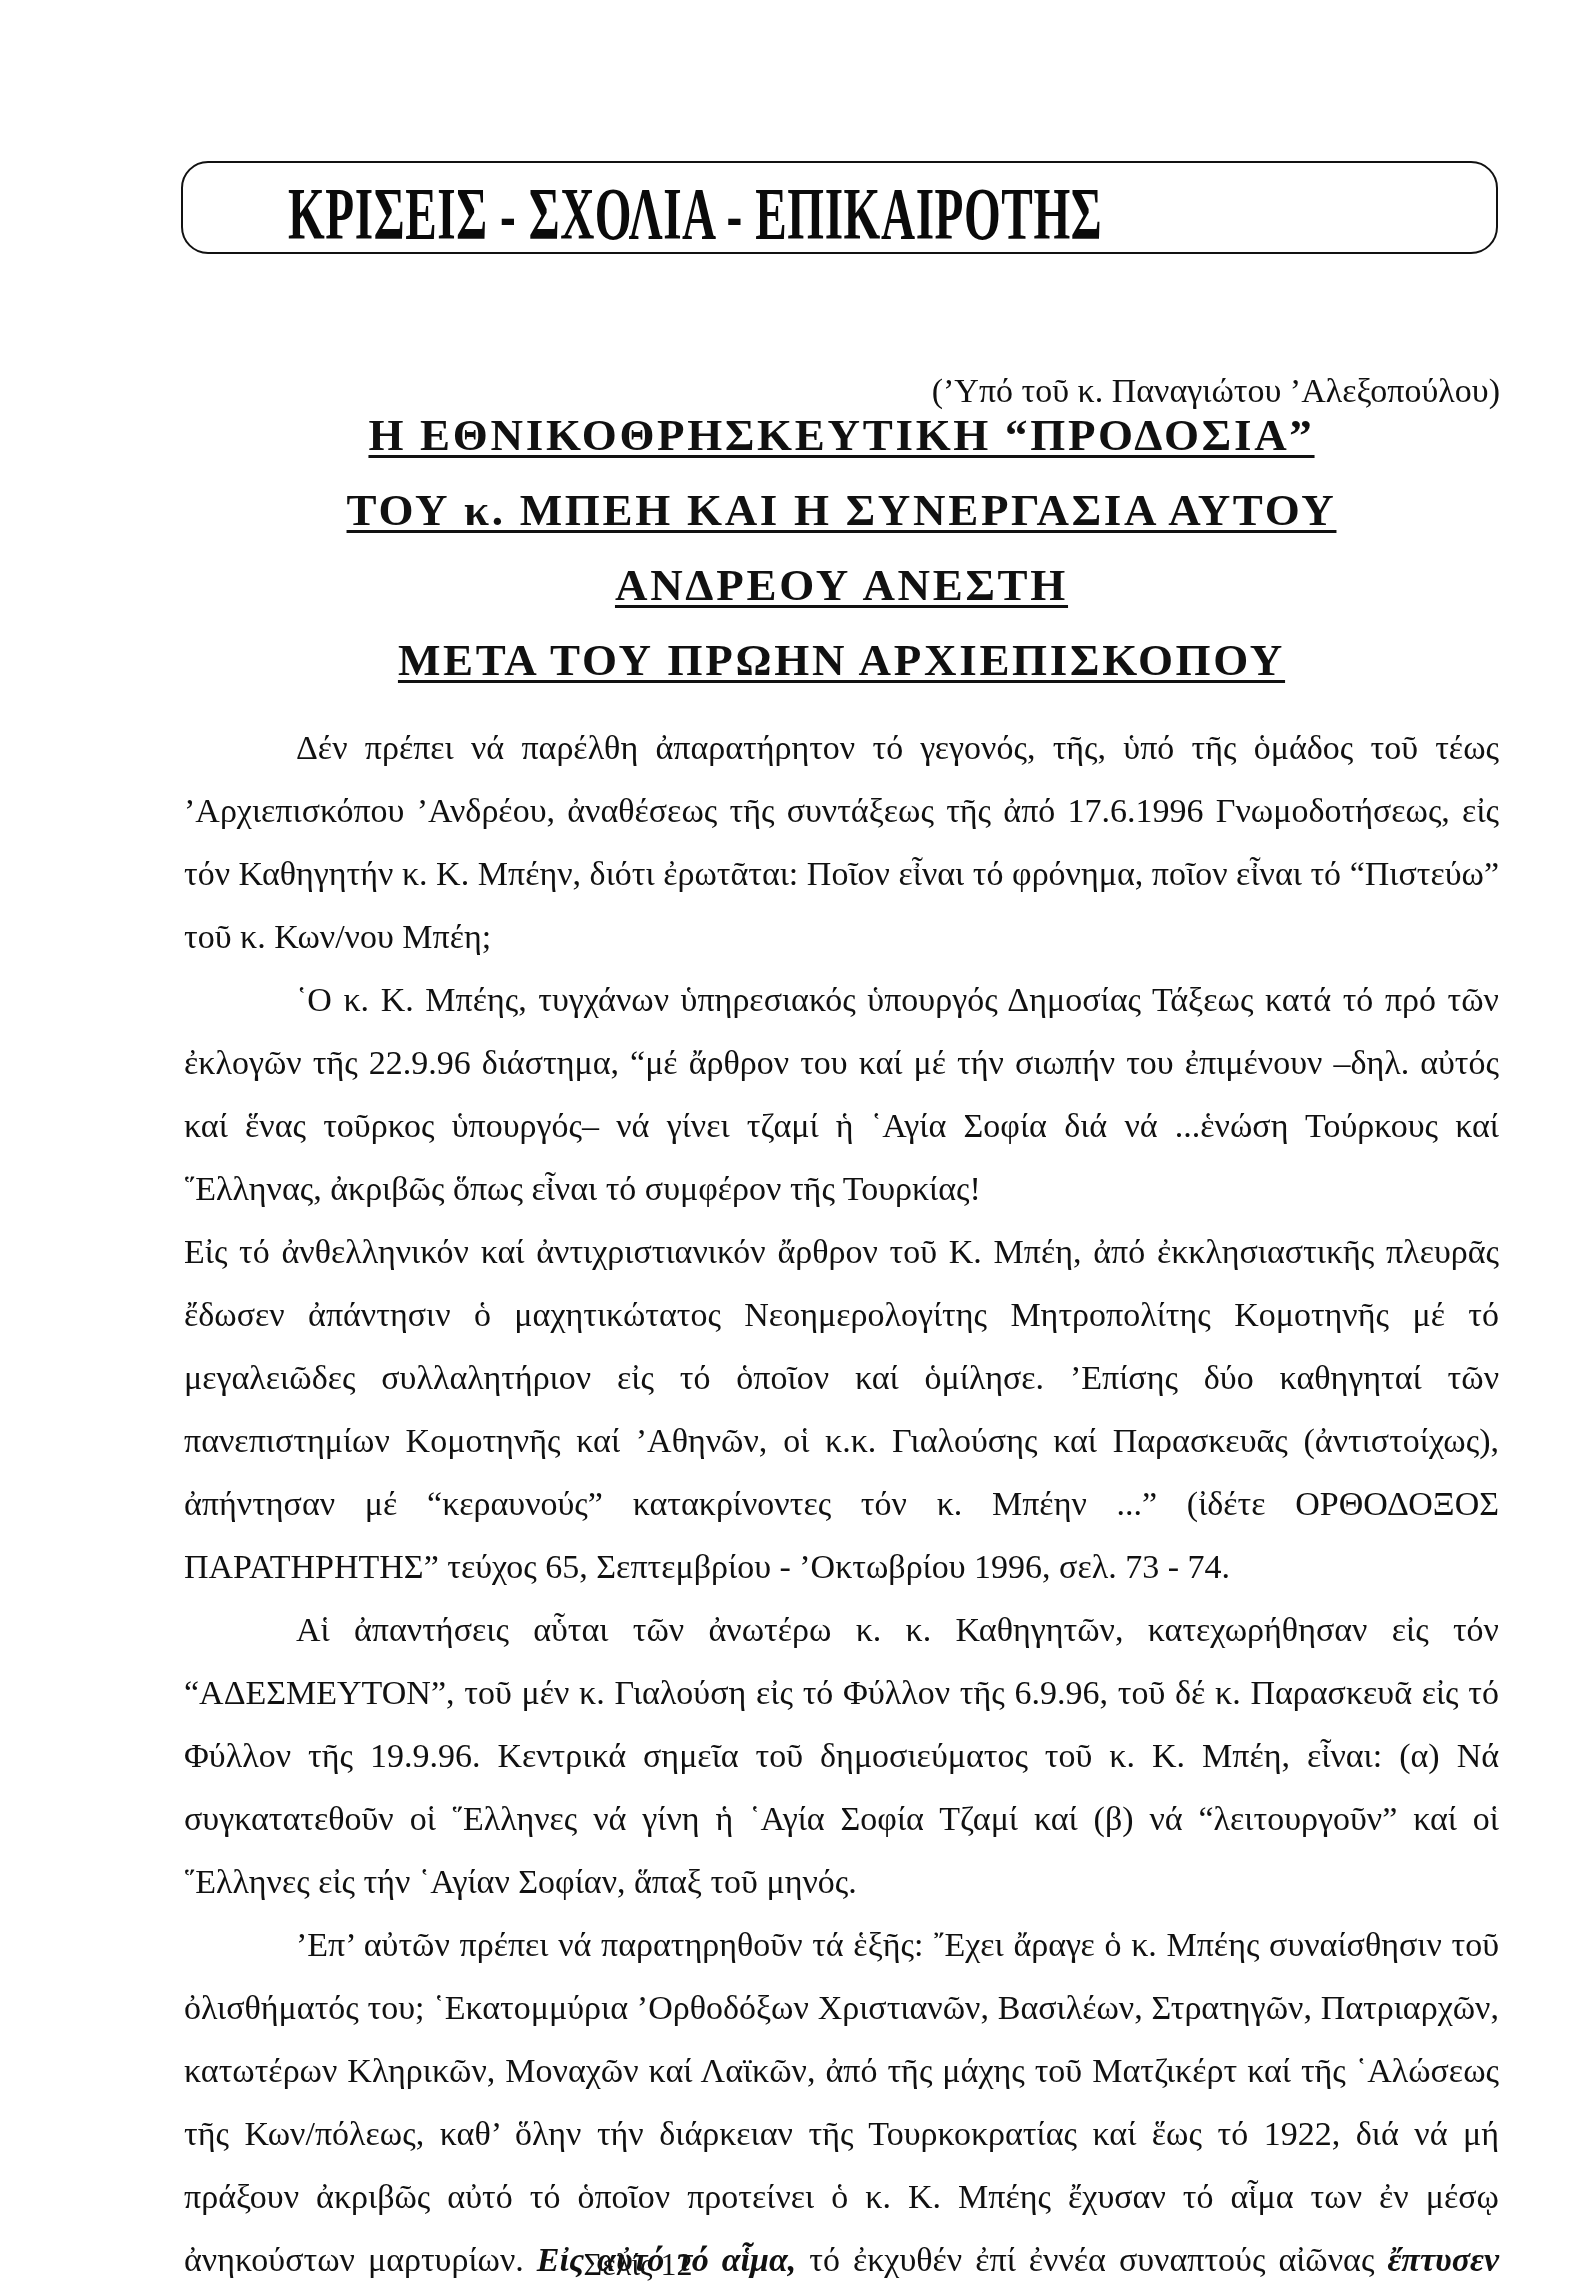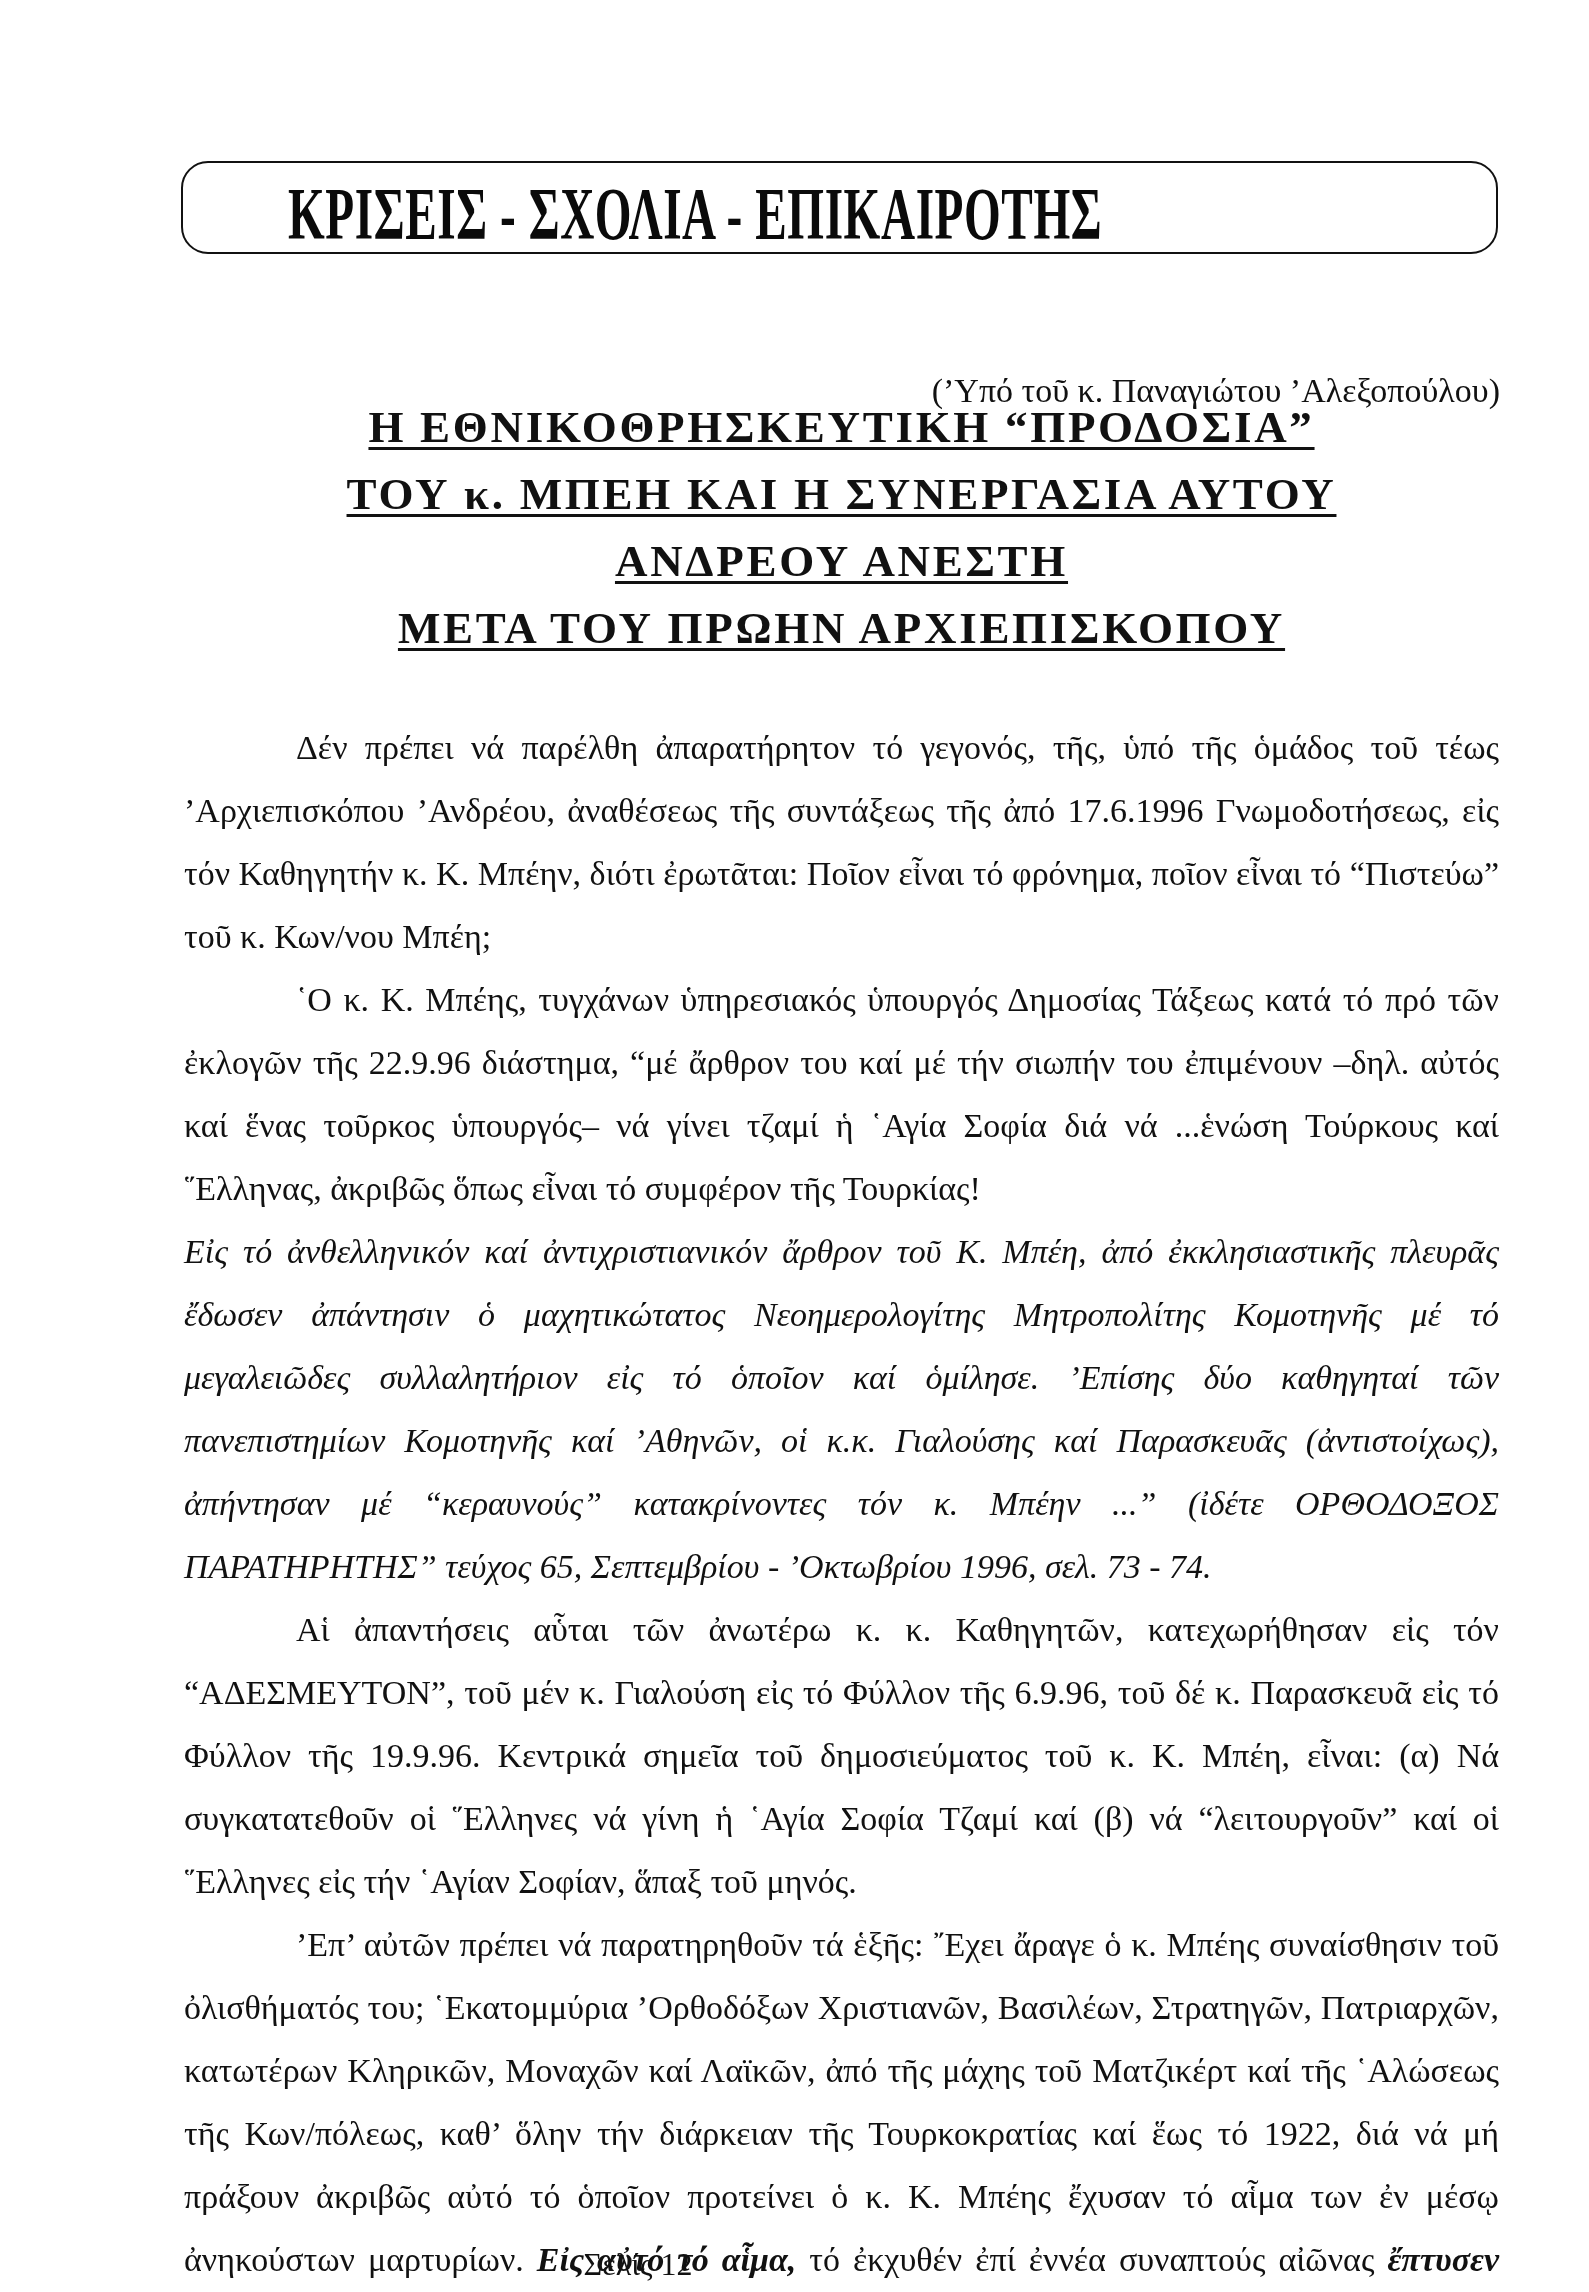--- a/index.html
+++ b/index.html
@@ -20,33 +20,33 @@
     white-space: nowrap; color: #0a0a0a;
   }
   .author {
     position: absolute; right: 90px; top: 347px;
     font-size: 34px; line-height: 39px; white-space: nowrap; margin-top: 24px;
   }
   .titles {
     position: absolute; left: 179px; width: 1325px; top: 405px; text-align: center;
   }
   .title-line {
-    display: block; margin: 0 auto; height: 67px;
+    display: block; margin: 8px auto; height: 67px;
   }
   .title-line span {
     font-weight: bold; font-size: 45px; line-height: 45px; letter-spacing: 2.7px;
     text-decoration: underline; text-decoration-thickness: 2.7px; text-underline-offset: 5.4px;
     white-space: nowrap;
   }
   .body-text {
     position: absolute; left: 184px; top: 716px; width: 1315px;
     font-size: 34px; line-height: 63px; text-align: justify;
   }
   .body-text p { margin: 0; text-indent: 112px; }
-  .body-text p.noindent { text-indent: 0; font-style: italic; }
+  .body-text p.noindent { text-indent: 0; }
   .body-text b { font-weight: bold; font-style: italic; }
   .page-number {
     position: absolute; left: 6px; width: 1264px; top: 2246px; text-align: center;
     font-size: 32px; line-height: 36px;
   }
 </style>
 </head>
 <body>
 
 <div class="header-box"></div>

